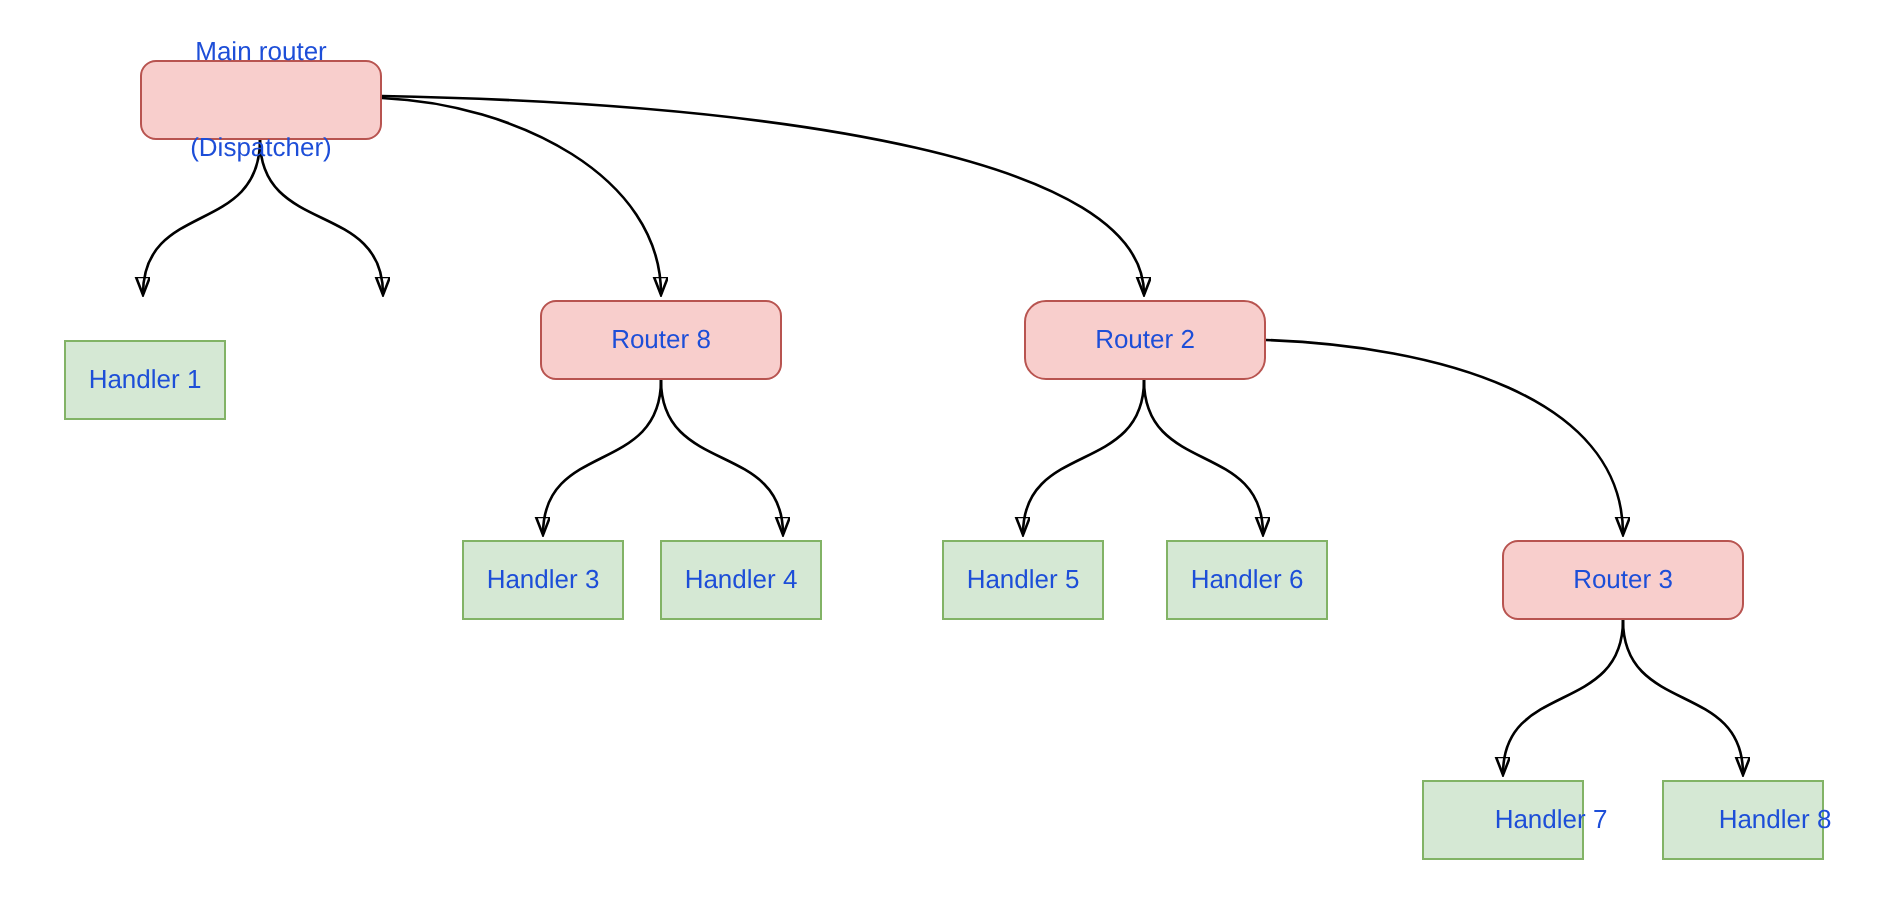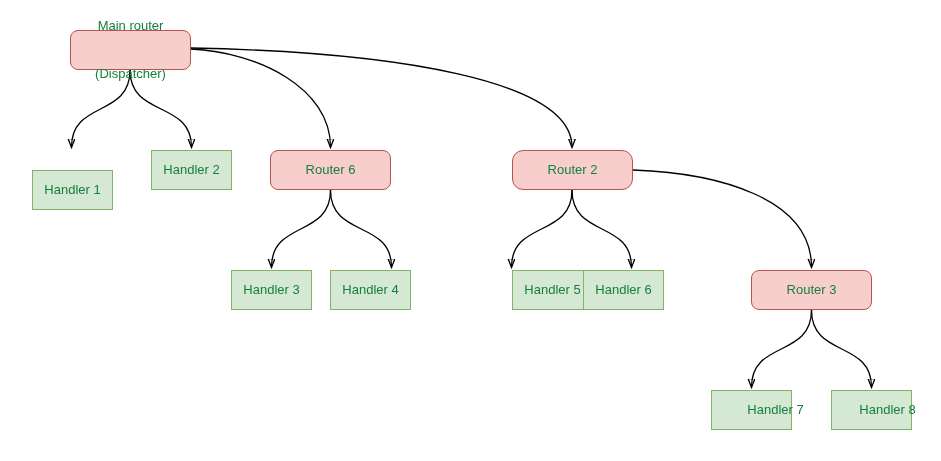--- a/index.html
+++ b/index.html
@@ -14,21 +14,21 @@
   svg.edges{position:absolute;left:0;top:0;width:941px;height:461px;pointer-events:none;}
   svg.edges path{fill:none;stroke:#000000;stroke-width:1.3px;}
   .node{
     position:absolute;
     box-sizing:border-box;
     display:flex;
     flex-direction:column;
     align-items:center;
     justify-content:center;
     font-size:13px;
-    color:#15803d;
+    color:#1d4ed8;
     line-height:1.25;
     text-align:center;
     white-space:nowrap;
     gap:32px;
   }
   .node.router{
     background:#f8cecc;
     border:1px solid #b85450;
     border-radius:8px;
     width:121px;height:40px;
@@ -65,41 +65,38 @@
 
   <div class="node router" style="left:70px;top:30px;width:121px;">
     <span>Main router</span>
     <span>(Dispatcher)</span>
   </div>
 
   <div class="node handler" style="left:32px;top:150px;margin-top:20px;">
     <span>Handler 1</span>
   </div>
 
-  <div class="node handler" style="left:151px;top:150px;">
-    <span>Handler 2</span>
-  </div>
 
   <div class="node router" style="left:270px;top:150px;">
-    <span>Router 6</span>
+    <span>Router 8</span>
   </div>
 
   <div class="node router" style="left:512px;top:150px;border-radius:11px;">
     <span>Router 2</span>
   </div>
 
   <div class="node handler" style="left:231px;top:270px;">
     <span>Handler 3</span>
   </div>
 
   <div class="node handler" style="left:330px;top:270px;">
     <span>Handler 4</span>
   </div>
 
-  <div class="node handler" style="left:471px;top:270px;margin-left:41px;">
+  <div class="node handler" style="left:471px;top:270px;">
     <span>Handler 5</span>
   </div>
 
   <div class="node handler" style="left:583px;top:270px;align-items:center;">
     <span>Handler 6</span>
   </div>
 
   <div class="node router" style="left:751px;top:270px;">
     <span>Router 3</span>
   </div>

